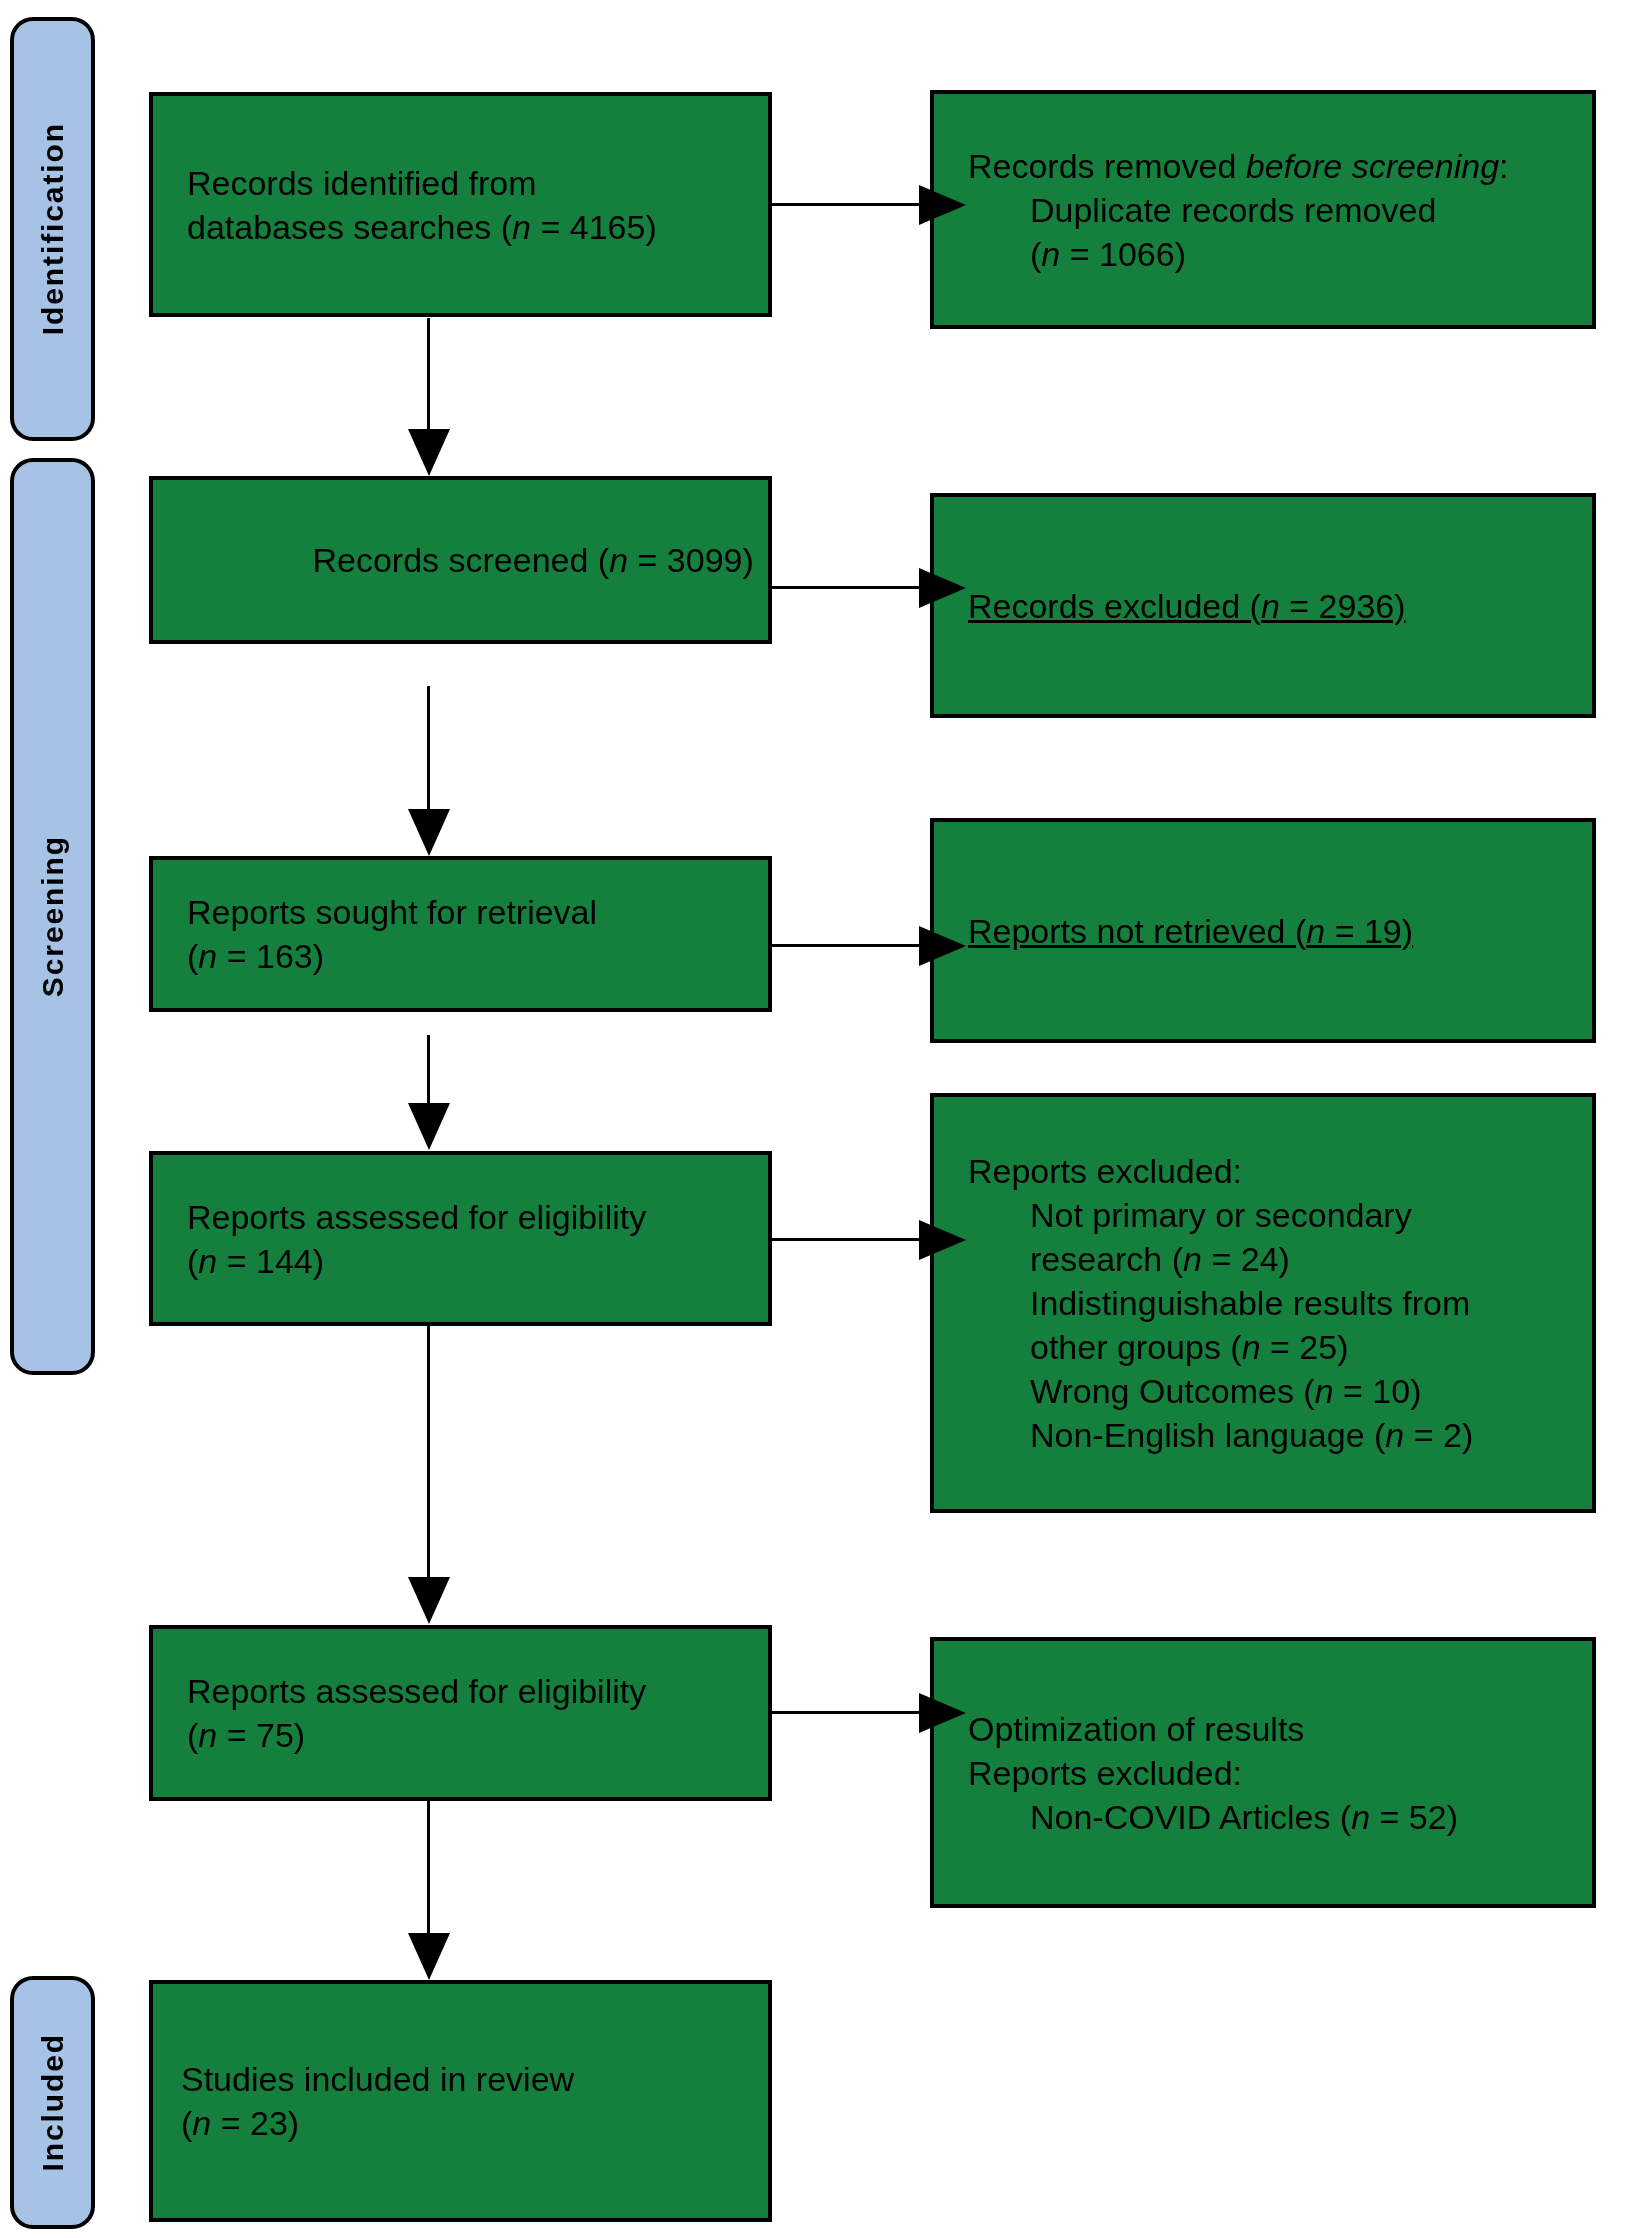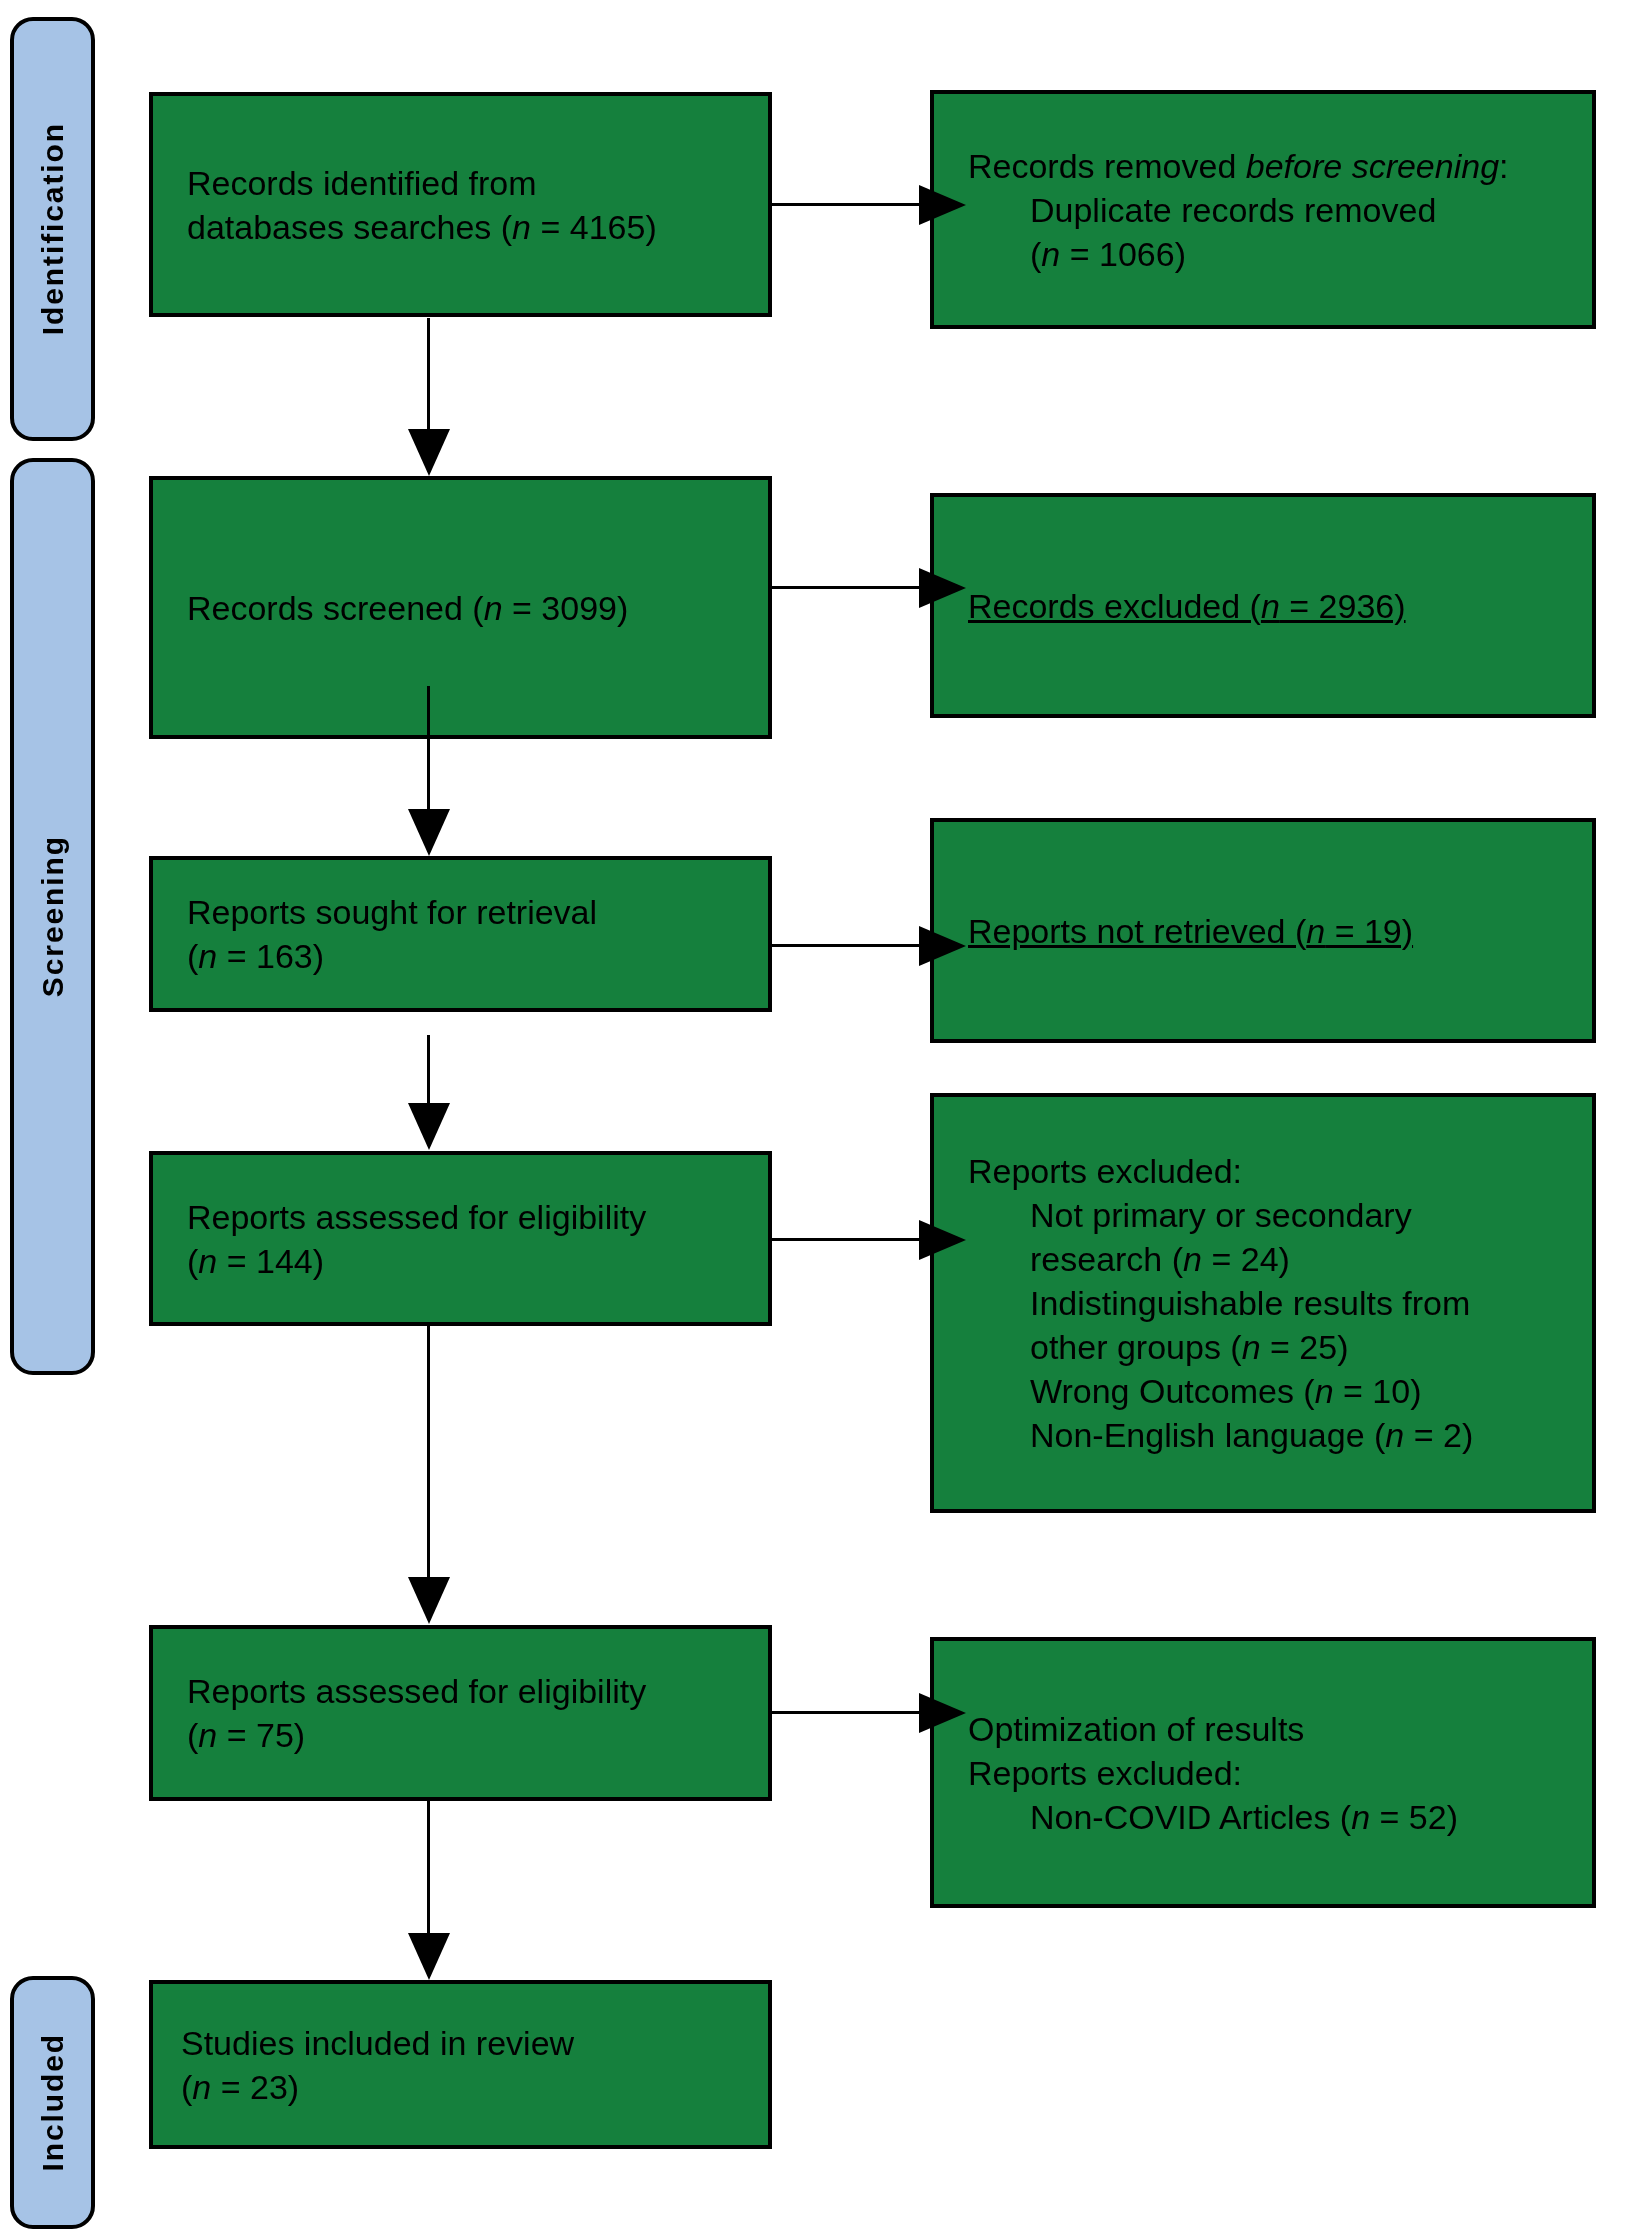--- a/index.html
+++ b/index.html
@@ -71,21 +71,21 @@
   <div class="tab" style="top:1976px;height:253px;">
     <span class="tab-text">Included</span>
   </div>
 
   <div class="box left" style="top:92px;height:225px;">
     <div class="content">
         <div class="line"><span>Records identified from</span></div>
         <div class="line"><span>databases searches (</span><i>n</i><span> = 4165)</span></div>
       </div>
   </div>
-  <div class="box left" style="top:476px;height:263px;">
+  <div class="box left" style="top:476px;height:168px;align-items:flex-end;">
     <div class="content">
         <div class="line"><span>Records screened (</span><i>n</i><span> = 3099)</span></div>
       </div>
   </div>
   <div class="box left" style="top:856px;height:156px;">
     <div class="content">
         <div class="line"><span>Reports sought for retrieval</span></div>
         <div class="line"><span>(</span><i>n</i><span> = 163)</span></div>
       </div>
   </div>
@@ -94,21 +94,21 @@
         <div class="line"><span>Reports assessed for eligibility</span></div>
         <div class="line"><span>(</span><i>n</i><span> = 144)</span></div>
       </div>
   </div>
   <div class="box left" style="top:1625px;height:176px;">
     <div class="content">
         <div class="line"><span>Reports assessed for eligibility</span></div>
         <div class="line"><span>(</span><i>n</i><span> = 75)</span></div>
       </div>
   </div>
-  <div class="box left" style="top:1980px;height:169px;padding-left:28px;">
+  <div class="box left" style="top:1980px;height:242px;padding-left:28px;">
     <div class="content">
         <div class="line"><span>Studies included in review</span></div>
         <div class="line"><span>(</span><i>n</i><span> = 23)</span></div>
       </div>
   </div>
 
   <div class="box right" style="top:90px;height:239px;">
     <div class="content">
         <div class="line"><span>Records removed </span><i>before screening</i><span>:</span></div>
         <div class="line indent"><span>Duplicate records removed</span></div>

